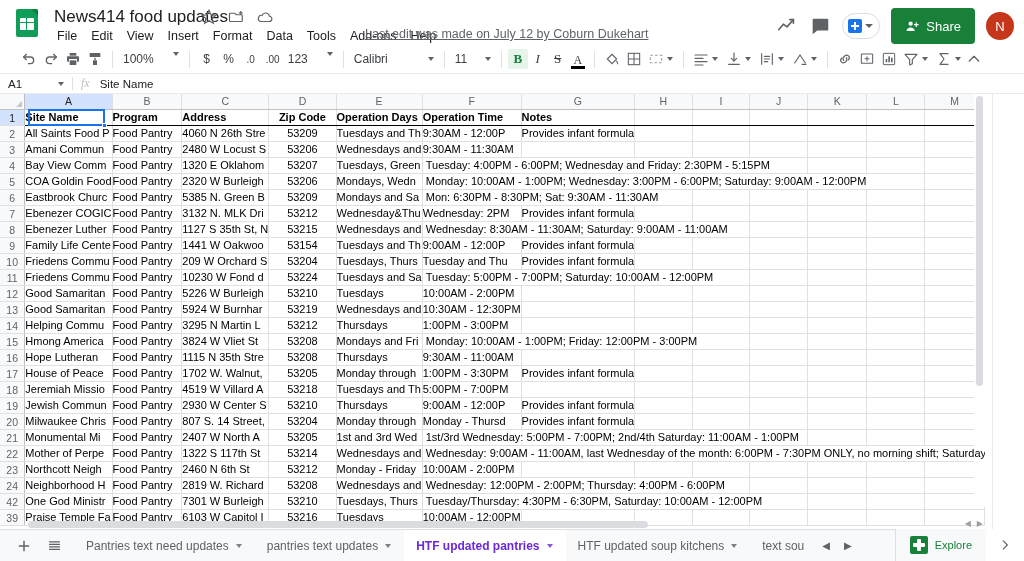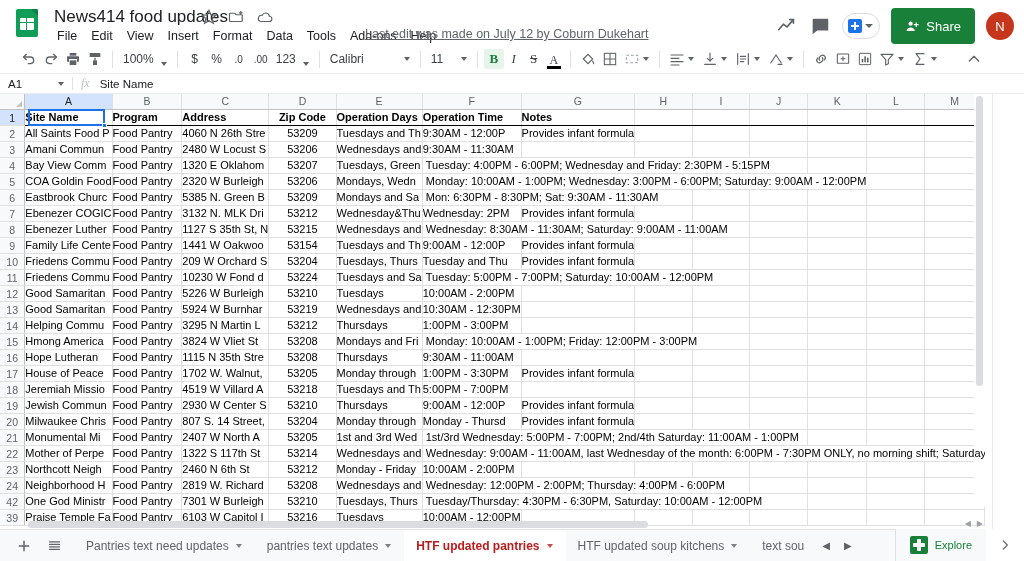--- a/index.html
+++ b/index.html
@@ -79,21 +79,21 @@
   .toolbar {
     position:absolute; left:0; top:45px; width:1024px; height:29px;
     background:#fff; display:flex; align-items:center; padding-left:18px;
     border-bottom:1px solid #e8eaed;
   }
   .tb-ico { color:#5f6368; display:flex; align-items:center; justify-content:center;
             width:22px; height:22px; cursor:pointer; flex:0 0 auto; }
   .tb-ico svg { width:16px; height:16px; }
   .tb-sep { width:1px; height:17px; background:#e0e0e0; margin:0 6px; flex:0 0 auto; }
   .tb-txt { font-size:12px; color:#3c4043; cursor:pointer; white-space:nowrap; }
-  .zoom-box { display:flex; align-items:flex-end; gap:7px; padding:0 4px; cursor:pointer; }
+  .zoom-box { display:flex; align-items:flex-start; gap:19px; padding:0 4px; cursor:pointer; }
   .font-box { display:flex; align-items:center; width:88px; justify-content:space-between; cursor:pointer; padding:0 4px;text-align:right; }
   .size-box { display:flex; align-items:center; width:44px; justify-content:space-between; cursor:pointer; padding:0 4px; }
   .caret-sm { width:0;height:0;border-left:3.5px solid transparent;border-right:3.5px solid transparent;border-top:4px solid #5f6368; }
   .bold-b {
     font-weight:700; font-size:13px; color:#188038; background:#e6f4ea;
     width:20px; height:20px; display:flex; align-items:center; justify-content:center;
     border-radius:2px; cursor:pointer; font-family:"Liberation Serif", serif;
   }
   .ital-i { font-style:italic; font-size:13px; color:#3c4043; width:20px; text-align:center; cursor:pointer; font-family:"Liberation Serif", serif;}
   .strk-s { font-size:13px; color:#3c4043; text-decoration:line-through; width:20px; text-align:center; cursor:pointer; font-family:"Liberation Serif", serif;}
@@ -207,21 +207,21 @@
     width:28px; height:28px; display:flex; align-items:center; justify-content:center;
     color:#5f6368; cursor:pointer; border-radius:50%;
   }
   .tabs { display:flex; align-items:stretch; }
   .tab {
     display:flex; align-items:center; gap:7px; padding:0 12px;
     font-size:12px; color:#5f6368; cursor:pointer; white-space:nowrap;
     border-right:1px solid transparent;
   }
   .tab.active {
-    background:#fff; color:#b91c1c; font-weight:700;
+    background:#fff; color:#6d28d9; font-weight:700;
     box-shadow: 0 -1px 0 #fff inset;
   }
   .tab .tcaret { width:0;height:0;border-left:3.5px solid transparent;border-right:3.5px solid transparent;border-top:4px solid currentColor; opacity:.8;}
   .tab.clipped { overflow:hidden; max-width:58px; }
   .tabnav { display:flex; align-items:center; gap:14px; padding:0 14px; color:#5f6368; }
   .tabnav .nav { font-size:10px; cursor:pointer; }
   .explore-wrap {
     position:absolute; right:38px; bottom:0; height:32px;
     display:flex; align-items:center; gap:7px; padding:0 14px;
     border-left:1px solid #e0e0e0; background:#f8f9fa;

